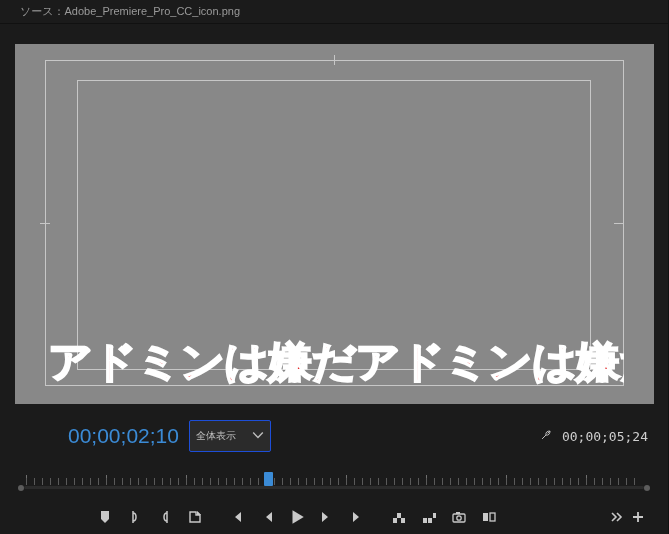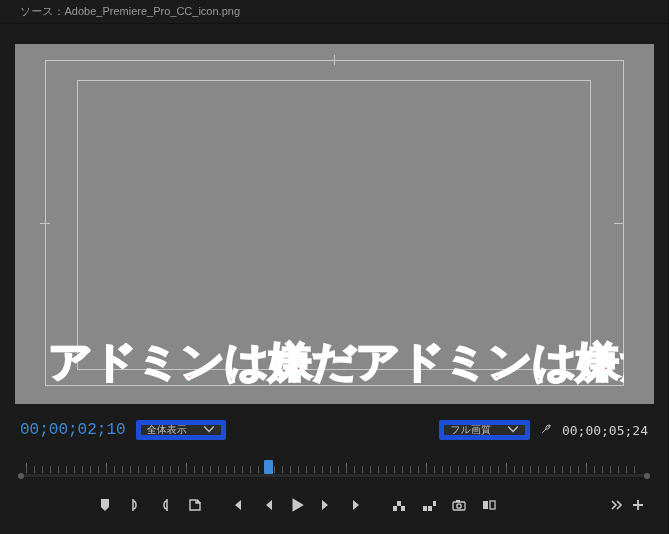--- a/index.html
+++ b/index.html
@@ -35,22 +35,22 @@
     color: #e11b1b;
     -webkit-text-stroke: 2px #fff;
     text-shadow: 0 0 1px #fff;
     letter-spacing: -1px;
     transform: scaleX(1.05);
     transform-origin: left center;
   }
 
   
   .status-row { display: flex; align-items: center; padding: 6px 20px; gap: 10px; }
-  .tc-current { color: #3b8bd6; font-size: 16px; font-family: Liberation Mono, monospace; }
-  .select { height: 20px; background: #2b2b2b; border: 5px solid #1d4ed8; border-radius: 2px; display: flex; align-items: center; padding: 0 6px; font-size: 10px; color: #bdbdbd; gap: 16px; }
+  .tc-current { color: #3b8bd6; font-size: 21px; font-family: Liberation Sans, sans-serif; margin-left: 48px; }
+  .select { height: 32px; background: #2b2b2b; border: 1px solid #1d4ed8; border-radius: 2px; display: flex; align-items: center; padding: 0 6px; font-size: 10px; color: #bdbdbd; gap: 16px; }
   .select .chev { margin-left: auto; }
   .spacer { flex: 1; }
   .wrench { color: #b8b8b8; font-size: 14px; }
   .tc-total { color: #cfcfcf; font-size: 13px; font-family: Consolas, monospace; }
 
   
   .ruler-row { padding: 14px 18px 4px 18px; }
   .ruler { position: relative; height: 24px; }
   .ruler-track { position: absolute; left: 6px; right: 6px; top: 14px; height: 3px; background: #2b2b2b; border-radius: 2px; }
   .ruler-stop { position: absolute; top: 13px; width: 6px; height: 6px; border-radius: 50%; background: #5d5d5d; }
@@ -97,26 +97,20 @@
 
 <div class="status-row">
   <span class="tc-current">00;00;02;10</span>
   <div class="select">
     <span>全体表示</span>
     <span class="chev"><svg viewBox="0 0 10 10">
           <path d="M1 3 L5 7 L9 3" stroke="#bdbdbd" stroke-width="1.2" fill="none"></path>
         </svg></span>
   </div>
   <span class="spacer"></span>
-  <div class="select">
-    <span>フル画質</span>
-    <span class="chev"><svg viewBox="0 0 10 10">
-          <path d="M1 3 L5 7 L9 3" stroke="#bdbdbd" stroke-width="1.2" fill="none"></path>
-        </svg></span>
-  </div>
   <span class="wrench">
     <svg viewBox="0 0 16 16">
         <path d="M13 3a4 4 0 0 1-5 5L3 13l0 0 5-5a4 4 0 0 1 5-5z M12.5 3.5l-2 2" stroke="#bdbdbd" stroke-width="1.3" fill="none" stroke-linecap="round"></path>
       </svg>
   </span>
   <span class="tc-total">00;00;05;24</span>
 </div>
 
 <div class="ruler-row">
   <div class="ruler">

